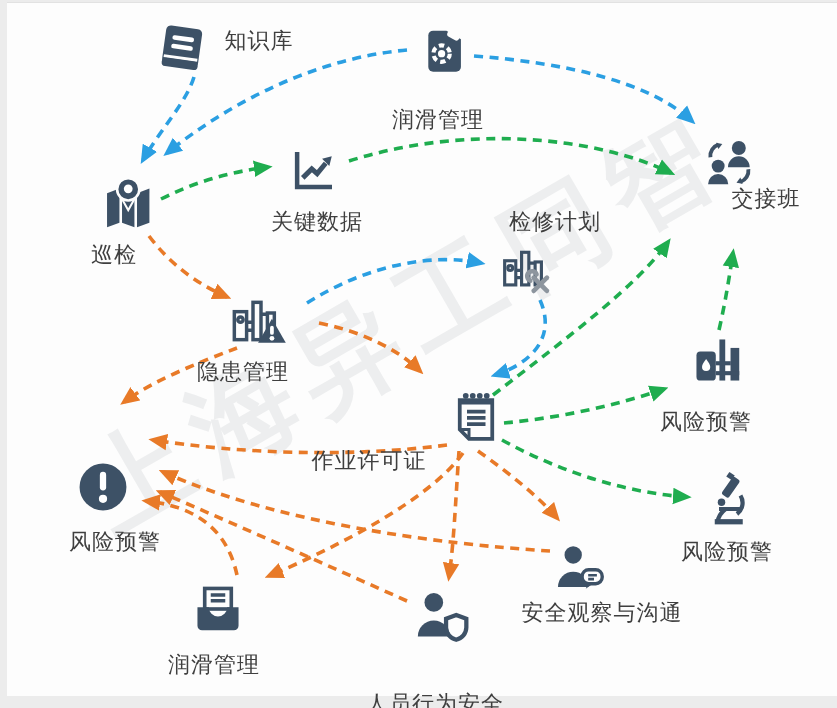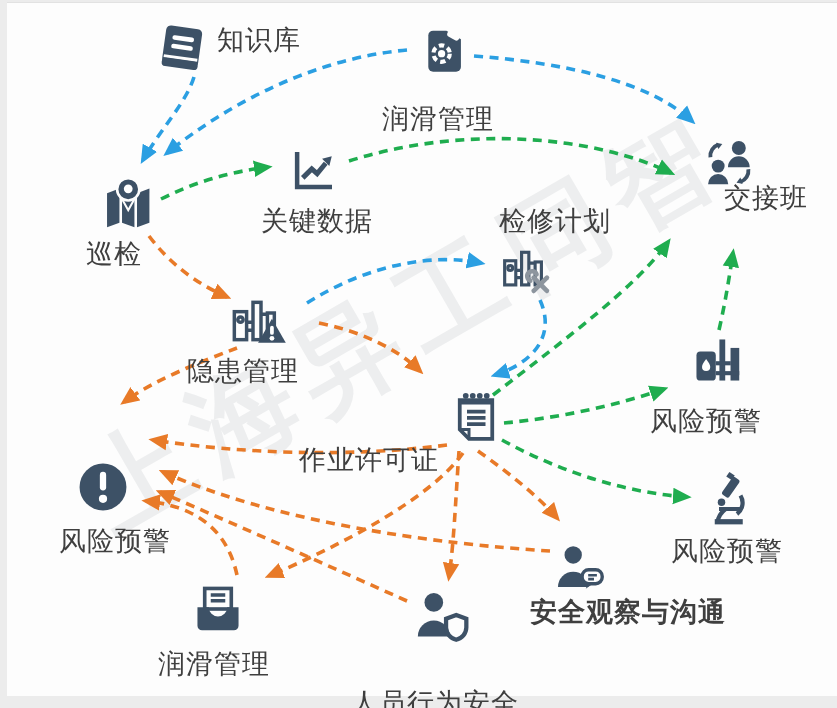--- a/index.html
+++ b/index.html
@@ -19,21 +19,21 @@
     font-size:104px;font-weight:bold;letter-spacing:16px;
     color:rgba(125,130,140,0.12);
     pointer-events:none;user-select:none;
   }
   #edges{position:absolute;left:0;top:0;}
   .edge{fill:none;stroke-width:3.6;stroke-dasharray:9 6.5;}
   .node{position:absolute;transform:translate(-50%,-50%);line-height:0;}
   .node svg{color:#3d5166;}
   .node-label{
     position:absolute;transform:translate(-50%,-50%);
-    font-size:27px;color:#3f3f3f;white-space:nowrap;line-height:1.1;
+    font-size:22px;color:#3f3f3f;white-space:nowrap;line-height:1.1;
     letter-spacing:1px;
   }
 </style>
 </head>
 <body>
 
 <div id="figure">
   <div id="watermark">上海异工同智</div>
   <svg id="edges" width="837" height="708" viewBox="0 0 837 708">
       <defs>
@@ -191,15 +191,15 @@
           <path d="M17.7 11.6 l3.8 1.4 v3.3 a4.8 4.8 0 0 1 -3.8 4.6 a4.8 4.8 0 0 1 -3.8 -4.6 v-3.3 z" fill="none" stroke="currentColor" stroke-width="1.6"></path>
         </svg></div>
       <div class="node-label" style="left: 428px; top: 665px; margin-top: 36px;">人员行为安全</div>
       <div class="node" style="left: 572px; top: 565px;"><svg viewBox="0 0 24 24" width="58" height="58">
           <circle cx="9.6" cy="6.6" r="3.6" fill="currentColor"></circle>
           <path d="M3.3 19.9 a6.3 6.3 0 0 1 12.6 0 z" fill="currentColor"></path>
           <rect x="13.3" y="12.7" width="8.3" height="5.8" rx="2.7" fill="#fdfdfd" stroke="currentColor" stroke-width="1.4"></rect>
           <path d="M15.7 18.3 l-.9 2.3 2.8 -2 z" fill="currentColor"></path>
           <path d="M15.8 15 h3.6 M15.8 16.6 h2.4" stroke="currentColor" stroke-width="1.1" fill="none"></path>
         </svg></div>
-      <div class="node-label" style="left: 621px; top: 610px; font-weight: bold;">安全观察与沟通</div>
+      <div class="node-label" style="left: 595px; top: 610px;">安全观察与沟通</div>
     </div>
 </div>
 
 </body></html>

